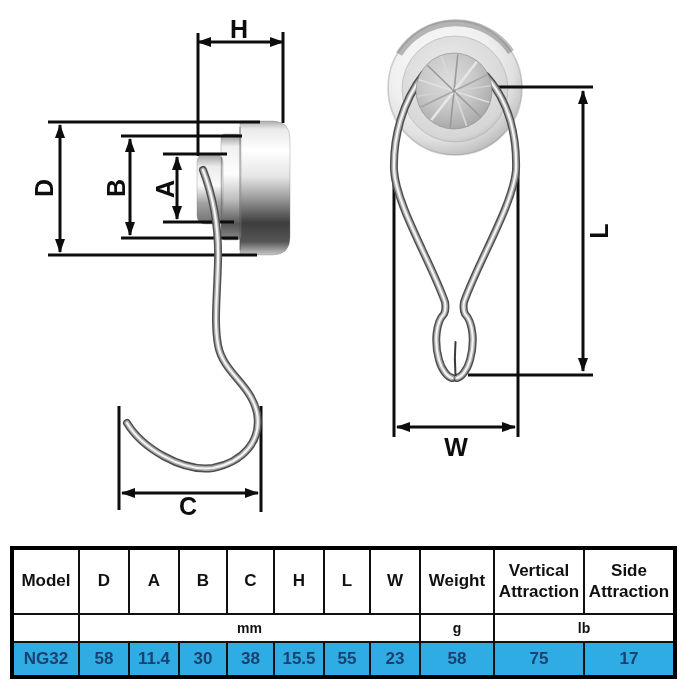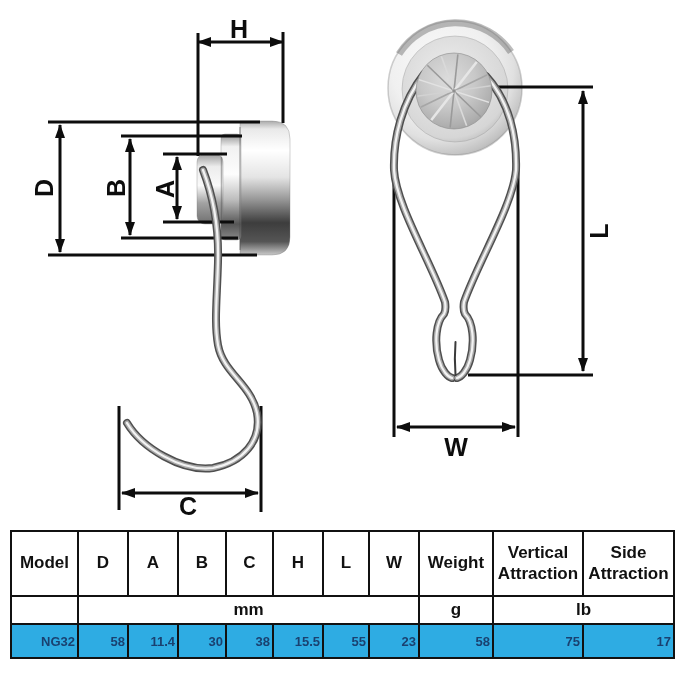--- a/index.html
+++ b/index.html
@@ -5,34 +5,34 @@
   html,body{margin:0;padding:0;background:#fff;}
   .stage{
     position:relative;width:700px;height:700px;background:#fff;overflow:hidden;
     font-family:"Liberation Sans",sans-serif;
   }
   svg text.dim-label{
     font-family:"Liberation Sans",sans-serif;
     font-size:25px;font-weight:bold;fill:#0d0d0d;
   }
   .spec-table{
-    position:absolute;left:10px;top:530px;width:663px;
+    position:absolute;left:10px;top:546px;width:663px;
     border-collapse:collapse;table-layout:fixed;
-    border:2px solid #000000;
+    border:4px solid #000000;
     font-family:"Liberation Sans",sans-serif;
   }
   .spec-table td{
     border:2px solid #111;text-align:center;vertical-align:middle;
     padding:0 2px;color:#111;font-weight:bold;
   }
   .spec-table tr.head td{height:63px;font-size:17px;line-height:1.2;background:#fff;}
-  .spec-table tr.units td{height:26px;font-size:17px;background:#fff;}
+  .spec-table tr.units td{height:26px;font-size:14px;background:#fff;}
   .spec-table tr.data td{
-    height:32px;font-size:13px;
-    background:var(--row-bg,#2EACE3);color:var(--row-text,#1A4170);text-align:right;
+    height:32px;font-size:17px;
+    background:var(--row-bg,#2EACE3);color:var(--row-text,#1A4170);
   }
 </style>
 </head>
 <body>
 
 <div class="stage">
 
   <svg width="700" height="525" viewBox="0 0 700 525">
     <defs>
       <marker id="arr" viewBox="0 0 14 10" markerWidth="14" markerHeight="10" refX="13" refY="5" orient="auto-start-reverse" markerUnits="userSpaceOnUse">

